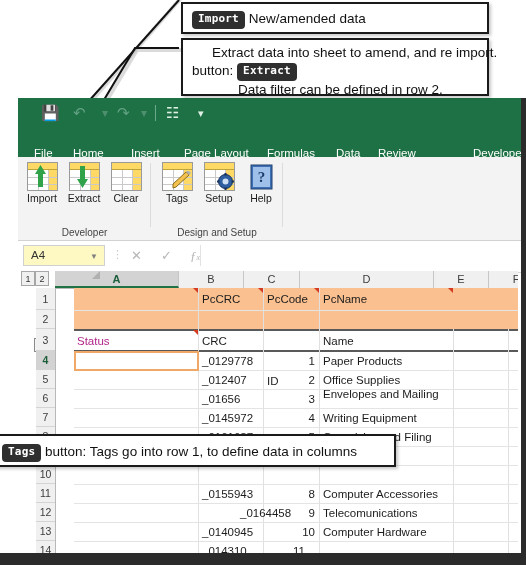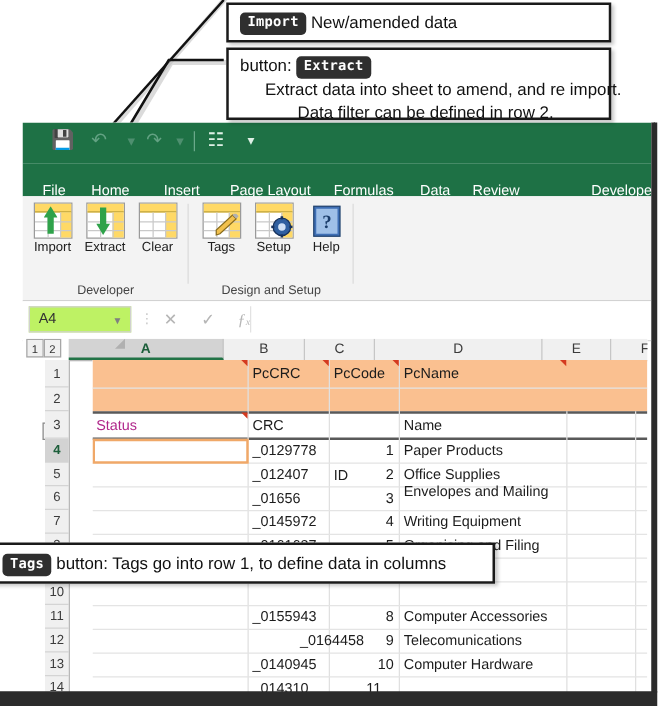--- a/index.html
+++ b/index.html
@@ -70,21 +70,21 @@
   .tbl .h1{position:absolute;left:0;top:14px;width:100%;height:1px;background:#c9c9c9;}
   .tbl .h2{position:absolute;left:0;top:21px;width:100%;height:1px;background:#c9c9c9;}
   .arrowg{position:absolute;left:8px;top:3px;width:11px;height:23px;}
   .pencil{position:absolute;left:9px;top:9px;width:20px;height:18px;}
   .gear{position:absolute;left:13px;top:11px;width:17px;height:17px;}
   .book{position:absolute;left:4px;top:2px;width:23px;height:26px;}
 
   
   .fbar{height:31px;background:#fff;position:relative;border-bottom:1px solid #d8d8d8;}
   .namebox{position:absolute;left:5px;top:4px;width:82px;height:21px;
-           border:1px solid #d0d0d0;background:#bef264;box-sizing:border-box;}
+           border:1px solid #d0d0d0;background:#fef9c3;box-sizing:border-box;}
   .namebox .txt{position:absolute;left:7px;top:3px;font-size:11.5px;color:#333;}
   .namebox .cv{position:absolute;right:6px;top:6px;font-size:8px;color:#808080;}
   .fbtn{position:absolute;top:7px;font-size:13px;color:#b6b6b6;}
   .vdots{position:absolute;left:94px;top:7px;font-size:11px;color:#c9c9c9;letter-spacing:0;}
   .finput{position:absolute;left:182px;top:4px;right:4px;height:21px;
           border-left:1px solid #e2e2e2;background:#fff;}
 
   
   .sheet{position:absolute;left:0;top:173px;right:3px;bottom:0;background:#fff;overflow:hidden;}
 
@@ -154,23 +154,23 @@
 
 <div class="callout" id="callout-import">
   <div class="inner">
     <span class="line"><span class="badge">Import</span>
       <span>New/amended data</span></span>
   </div>
 </div>
 
 <div class="callout" id="callout-extract">
   <div class="inner">
+    <div class="line l2">Extract data into sheet to amend, and re import.</div>
     <div class="line"><span>button:</span>
       <span class="badge">Extract</span></div>
-    <div class="line l2">Extract data into sheet to amend, and re import.</div>
     <div class="line l3">Data filter can be defined in row 2.</div>
   </div>
 </div>
 
 <div class="xl">
 
   <div class="qat">
     <span class="ico" style="left:23px;">💾</span>
     <span class="ico" style="left:55px;color:#63a283;">↶</span>
     <span class="ico" style="left:84px;color:#4e8f6f;font-size:12px;top:9px;">▾</span>

